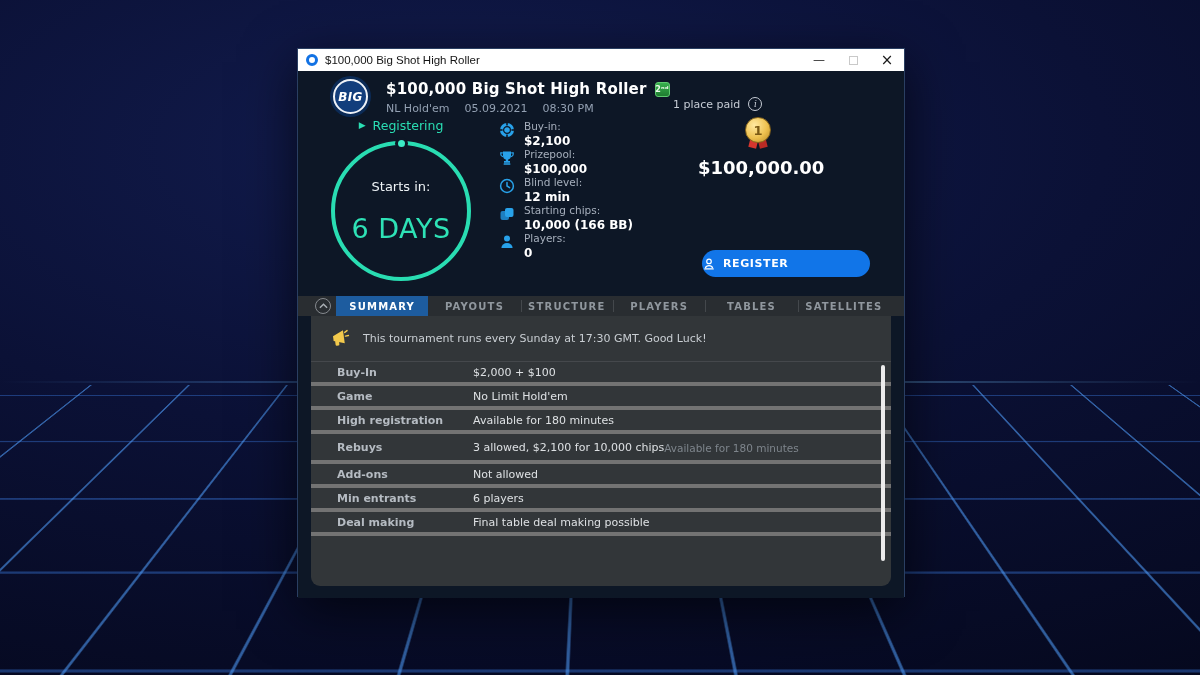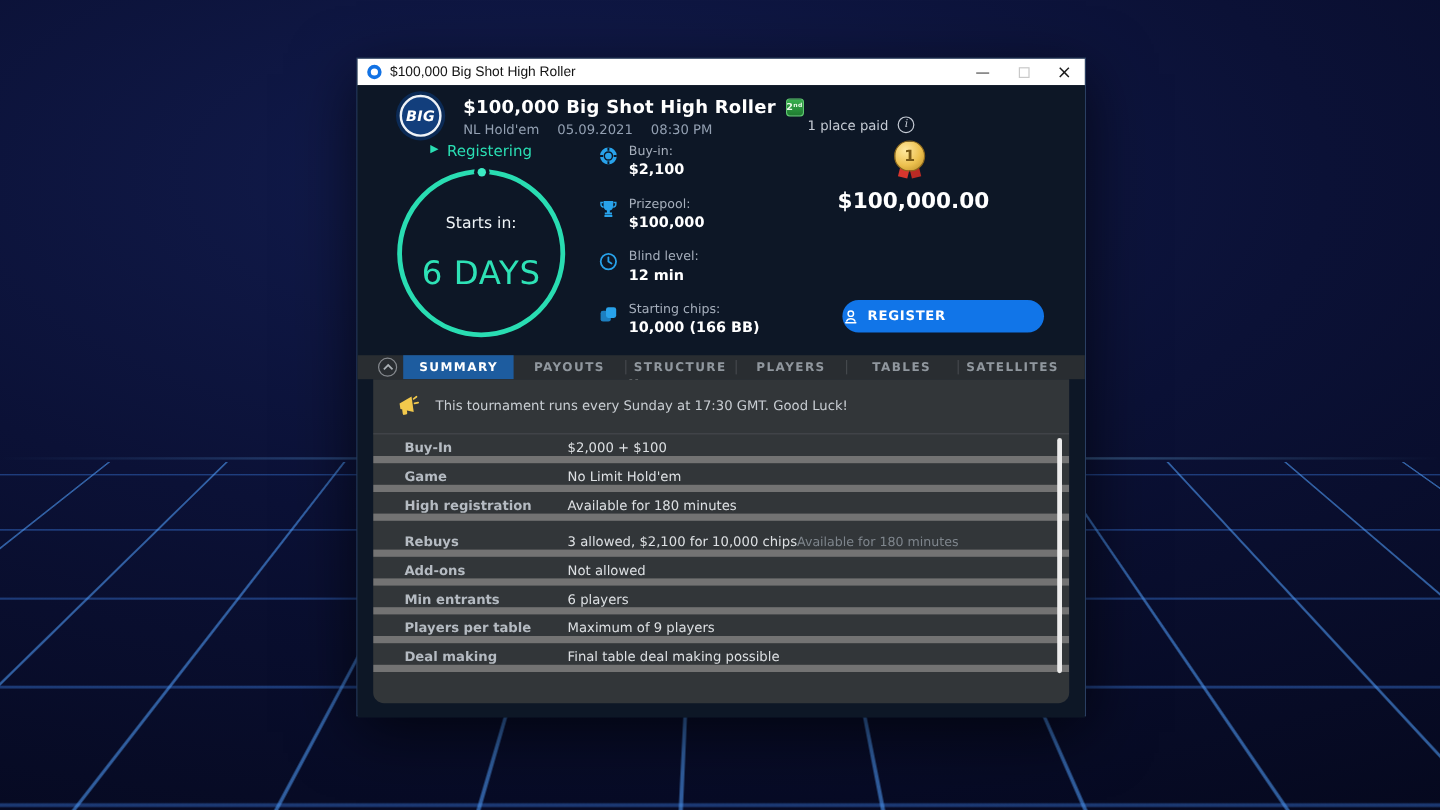--- a/index.html
+++ b/index.html
@@ -44,21 +44,21 @@
 
   .status{position:absolute;left:33px;top:47px;width:140px;text-align:center;color:#2adfb4;font-size:12.5px;display:flex;align-items:center;justify-content:center;gap:7px}
   .status .tri{font-size:9px;line-height:1}
   .circle{position:absolute;left:33px;top:70px;width:140px;height:140px;border-radius:50%;border:4px solid #29ddb2;
     display:flex;flex-direction:column;align-items:center;justify-content:center}
   .circle::before{content:"";position:absolute;top:-5.5px;left:50%;margin-left:-3.5px;width:7px;height:7px;border-radius:50%;
     background:#3cecc4;box-shadow:0 0 0 3px #0d1726}
   .starts-lbl{font-size:13px;color:#eef3f6;margin-bottom:19px}
   .starts-val{font-size:27px;color:#2ee2b6;letter-spacing:.5px}
 
-  .stats{position:absolute;left:201px;top:49px;display:flex;flex-direction:column;gap:16px}
+  .stats{position:absolute;left:201px;top:49px;display:flex;flex-direction:column;gap:0}
   .stat{display:flex;gap:9px}
   .stat .ic{width:16px;height:16px;margin-top:2px;flex:0 0 auto}
   .stat .lbl{font-size:10.5px;color:#a6afbc;line-height:13px}
   .stat .val{font-size:12px;color:#fff;font-weight:700;line-height:14px;margin-top:1px}
 
   .paid-row{position:absolute;left:375px;top:26px;display:flex;align-items:center;gap:8px;color:#c6ccd5;font-size:11px}
   .info-ic{width:14px;height:14px;border-radius:50%;border:1px solid #c6ccd5;display:flex;align-items:center;justify-content:center;
     font-size:9px;font-family:"DejaVu Serif",serif;font-style:italic;color:#c6ccd5}
   .medal{position:absolute;left:447px;top:46px;width:26px;text-align:center}
   .medal .ribbon{position:absolute;left:4px;top:16px;width:18px;height:16px}
@@ -83,21 +83,21 @@
     letter-spacing:1.2px;color:#90979e;cursor:pointer;position:relative}
   .tab + .tab::before{content:"";position:absolute;left:0;top:4px;bottom:4px;width:1px;background:#44484c}
   .tab.active{background:#1d5c9f;color:#fff}
   .tab.active::before,.tab.active + .tab::before{display:none}
 
   
   .panel{position:absolute;left:13px;top:245px;width:580px;height:270px;background:#323639;border-radius:0 0 9px 9px;overflow:hidden}
   .ann{height:46px;display:flex;align-items:center;gap:13px;padding:0 20px;border-bottom:1px solid #45484c;
     color:#c9ced3;font-size:11px}
   .ann .mega{width:19px;height:19px;transform:rotate(-8deg);flex:0 0 auto}
-  .srow{height:24px;display:flex;align-items:flex-end;padding-left:26px;border-bottom:6px solid #737373;font-size:11px}
+  .srow{height:24px;display:flex;align-items:center;padding-left:26px;border-bottom:4px solid #737373;font-size:11px}
   .srow:last-child{border-bottom:none}
   .srow.tall{height:30px}
   .srow .k{flex:0 0 136px;color:#b5bbc2;font-weight:700}
   .srow .v{color:#dde0e3}
   .srow .v2{color:#7e858c;font-size:10.5px;line-height:12px;margin-top:1px}
   .vcol{display:flex;flex-direction:row;line-height:13px}
   .scrollbar{position:absolute;right:6px;top:49px;width:4px;height:196px;background:#ececec;border-radius:2px;cursor:pointer}
 </style>
 </head>
 <body>
@@ -277,24 +277,20 @@
       </div>
       <div class="srow">
         <span class="k">Add-ons</span>
         <span class="v">Not allowed</span>
       </div>
       <div class="srow">
         <span class="k">Min entrants</span>
         <span class="v">6 players</span>
       </div>
       <div class="srow">
-        <span class="k">Players per table</span>
-        <span class="v">Maximum of 9 players</span>
-      </div>
-      <div class="srow">
         <span class="k">Deal making</span>
         <span class="v">Final table deal making possible</span>
       </div>
 
       <div class="scrollbar"></div>
     </div>
 
   </div>
 </div>
 

